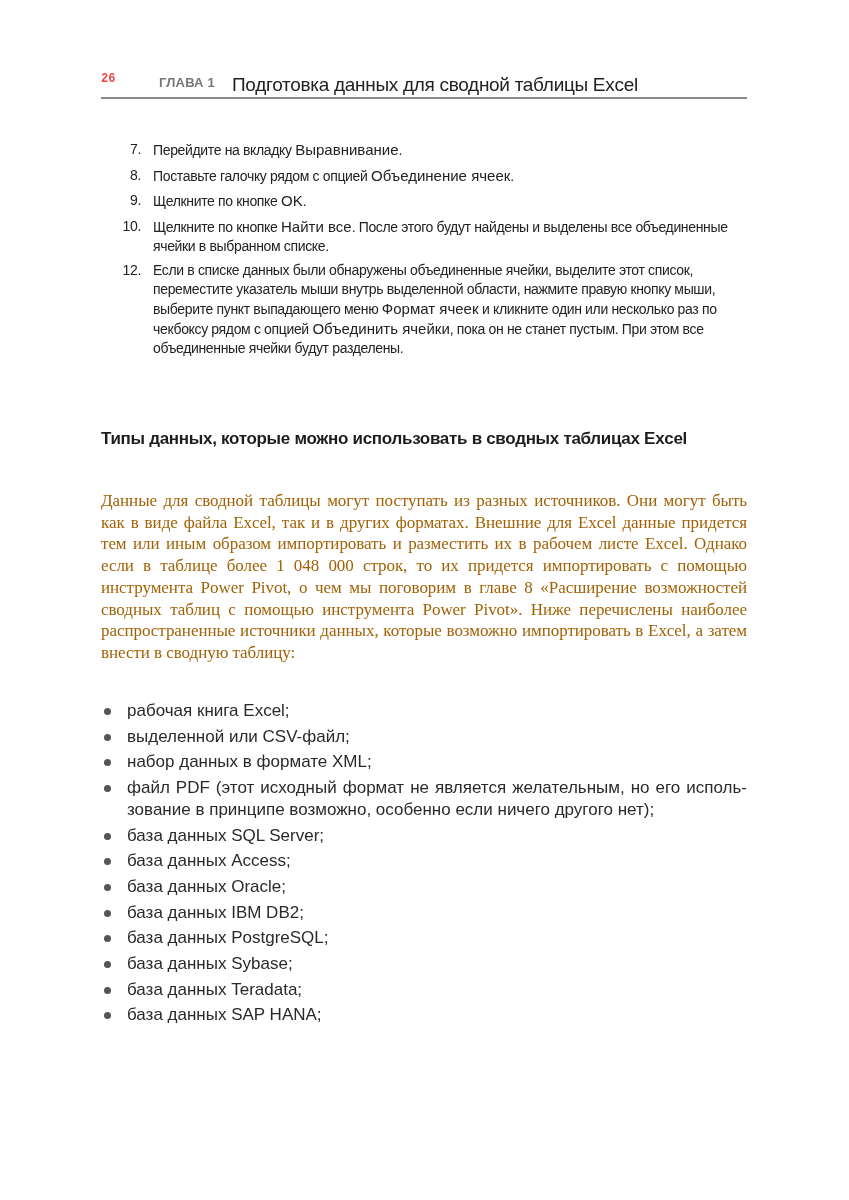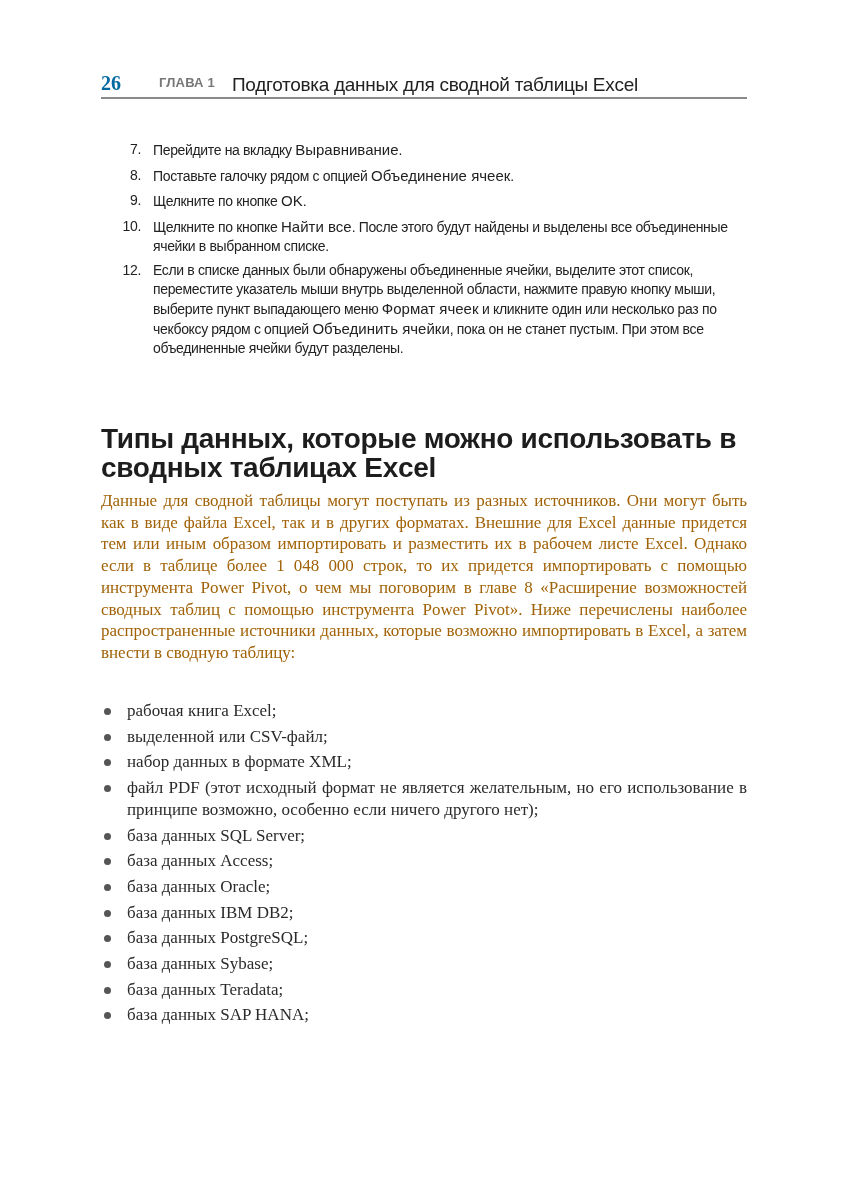--- a/index.html
+++ b/index.html
@@ -1,36 +1,36 @@
 <!DOCTYPE html>
 <html><head>
   <meta charset="utf-8">
   <style>
     html, body { margin: 0; padding: 0; background: #ffffff; }
     body { width: 849px; height: 1200px; position: relative; overflow: hidden; color: #1f1f1f; }
     .header { position: absolute; left: 101px; top: 72px; width: 646px; height: 26px; }
-    .header .pg { position: absolute; left: 0; top: 0; font-family: Liberation Serif, serif; font-weight: bold; font-size: 20px; color: #0369a1; }
+    .header .pg { position: absolute; left: 0; top: 0; font-family: Liberation Mono, monospace; font-weight: bold; font-size: 12px; color: #ef4444; }
     .header .ch { position: absolute; left: 58px; top: 3px; font-family: "Liberation Sans", sans-serif; font-weight: bold; font-size: 13px; color: #777; letter-spacing: 0.2px; text-align: center; }
     .header .ttl { position: absolute; left: 131px; top: 2px; font-family: "Liberation Sans", sans-serif; font-size: 19px; color: #222; letter-spacing: -0.3px; }
     .header-rule { position: absolute; left: 101px; top: 97px; width: 646px; height: 0; border-top: 2px solid #8a8a8a; }
 
     .steps { position: absolute; left: 101px; top: 140px; width: 646px; margin: 0; padding: 0; list-style: none;
              font-family: "Liberation Sans", sans-serif; font-size: 14px; color: #222; letter-spacing: -0.35px; }
     .steps li { position: relative; padding-left: 52px; margin-bottom: 5.5px; line-height: 19px; }
     .steps .num { position: absolute; left: 0; width: 40px; text-align: right; }
     .steps .ui { font-size: 15px; letter-spacing: 0; }
 
     h2.section { position: absolute; left: 101px; top: 424px; margin: 0; width: 646px;
-                 font-family: "Liberation Sans", sans-serif; font-weight: bold; font-size: 28px; line-height: 29px; color: #1d1d1d; letter-spacing: -0.3px; }
+                 font-family: "Liberation Sans", sans-serif; font-weight: bold; font-size: 17px; line-height: 29px; color: #1d1d1d; letter-spacing: -0.3px; }
 
     .body-text { position: absolute; left: 101px; top: 490px; width: 646px; margin: 0;
                  font-family: "Liberation Serif", serif; font-size: 17px; line-height: 21.7px; color: #a16207; text-align: justify; letter-spacing: -0.05px; }
 
     .sources { position: absolute; left: 101px; top: 700px; width: 646px; margin: 0; padding: 0; list-style: none;
-               font-family: Liberation Serif, serif; font-size: 17px; color: #2a2a2a; line-height: 21.7px; }
+               font-family: Liberation Sans, sans-serif; font-size: 17px; color: #2a2a2a; line-height: 21.7px; }
     .sources li { position: relative; padding-left: 26px; margin-bottom: 4px; text-align: justify; }
     .sources .bullet { position: absolute; left: 3px; top: 8px; width: 7px; height: 7px; border-radius: 50%; background: #555; }
   </style>
 </head>
 <body>
 
 <div class="header">
   <span class="pg">26</span>
   <span class="ch">ГЛАВА 1</span>
   <span class="ttl">Подготовка данных для сводной таблицы Excel</span>

